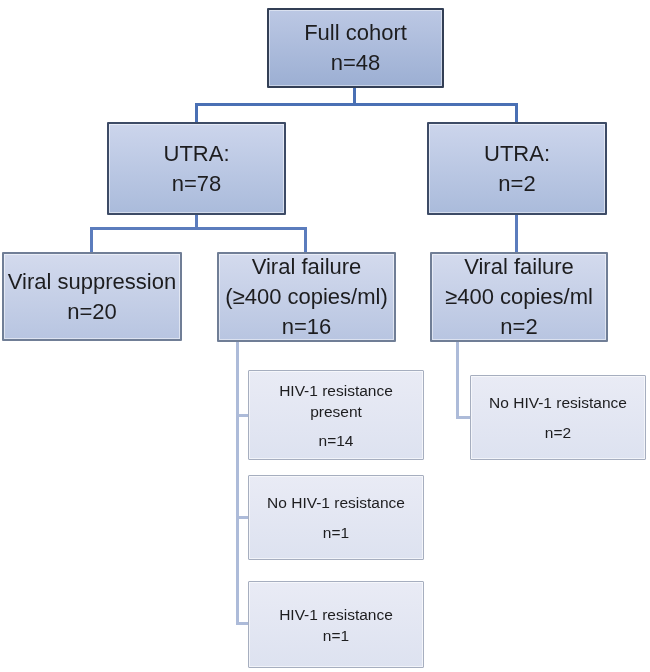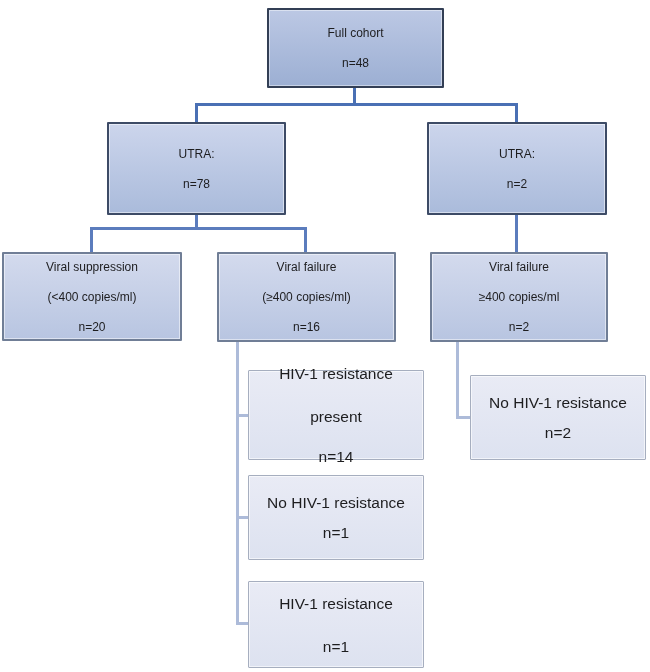--- a/index.html
+++ b/index.html
@@ -17,27 +17,27 @@
   .c-main{background:#4a70b4;}
   .c-branch{background:#5b7cbd;}
   .c-elbow{background:#adbbd9;}
   
   .box{
     position:absolute;
     display:flex;flex-direction:column;
     align-items:center;justify-content:center;
     text-align:center;
     color:#1d1d1f;
-    font-size:12px;
+    font-size:22px;
     border-radius:1px;
     box-sizing:border-box;
   }
   .ln{line-height:20px;}
   .sp > .ln{margin:5px 0;}
-  .tight > .ln{margin:11px;line-height:21px;}
+  .tight > .ln{margin:0;line-height:21px;}
   .mt{margin-top:8px !important;}
   .l1{
     background:linear-gradient(#bcc8e4,#9cafd3);
     border:2px solid #333f55;
     box-shadow:inset 0 0 0 1px rgba(255,255,255,.45);
   }
   .l2{
     background:linear-gradient(#ccd5ec,#aabbdb);
     border:2px solid #3d4b66;
     box-shadow:inset 0 0 0 1px rgba(255,255,255,.5);
@@ -89,21 +89,20 @@
     <div class="ln">n=78</div>
   </div>
 
   <div class="box l2 sp" style="left:427px;top:122px;width:180px;height:93px;">
     <div class="ln">UTRA:</div>
     <div class="ln">n=2</div>
   </div>
 
   <div class="box l3 sp" style="left:2px;top:252px;width:180px;height:89px;text-align:right;">
     <div class="ln">Viral suppression</div>
-    <div class="ln">(&lt;400 copies/ml)</div>
     <div class="ln">n=20</div>
   </div>
 
   <div class="box l3 sp" style="left:217px;top:252px;width:179px;height:90px;">
     <div class="ln">Viral failure</div>
     <div class="ln">(≥400 copies/ml)</div>
     <div class="ln">n=16</div>
   </div>
 
   <div class="box l3 sp" style="left:430px;top:252px;width:178px;height:90px;">

